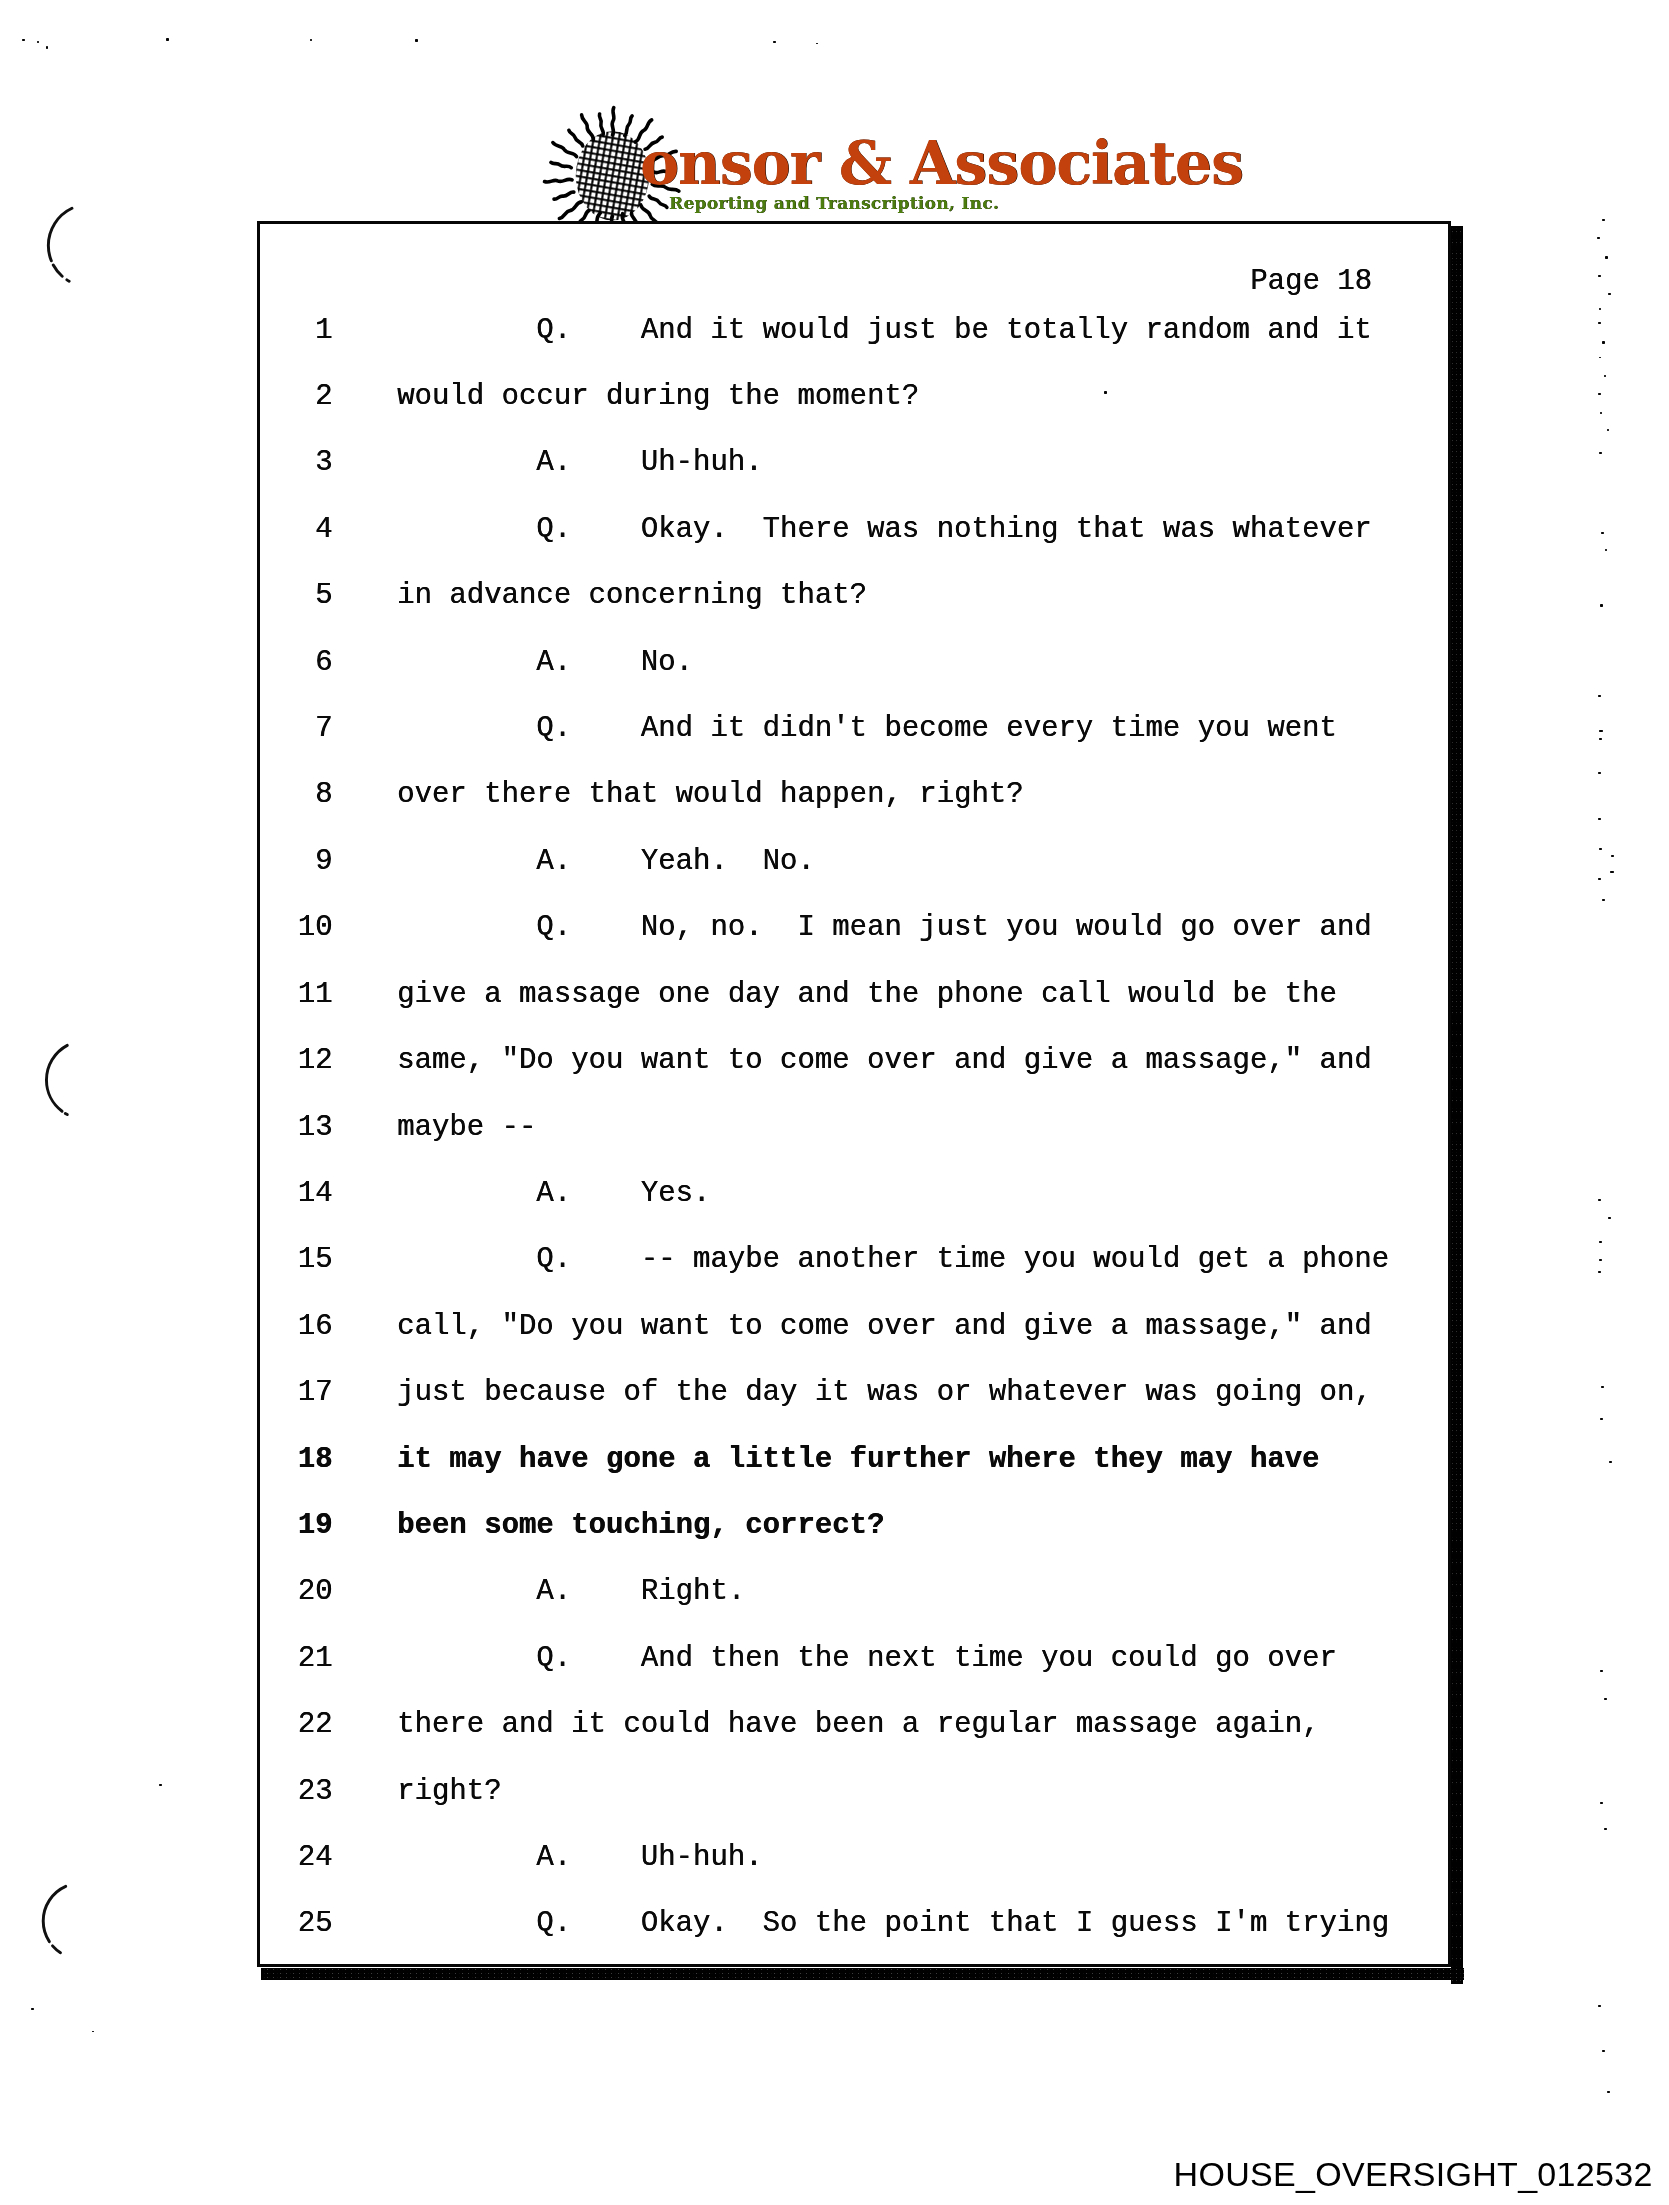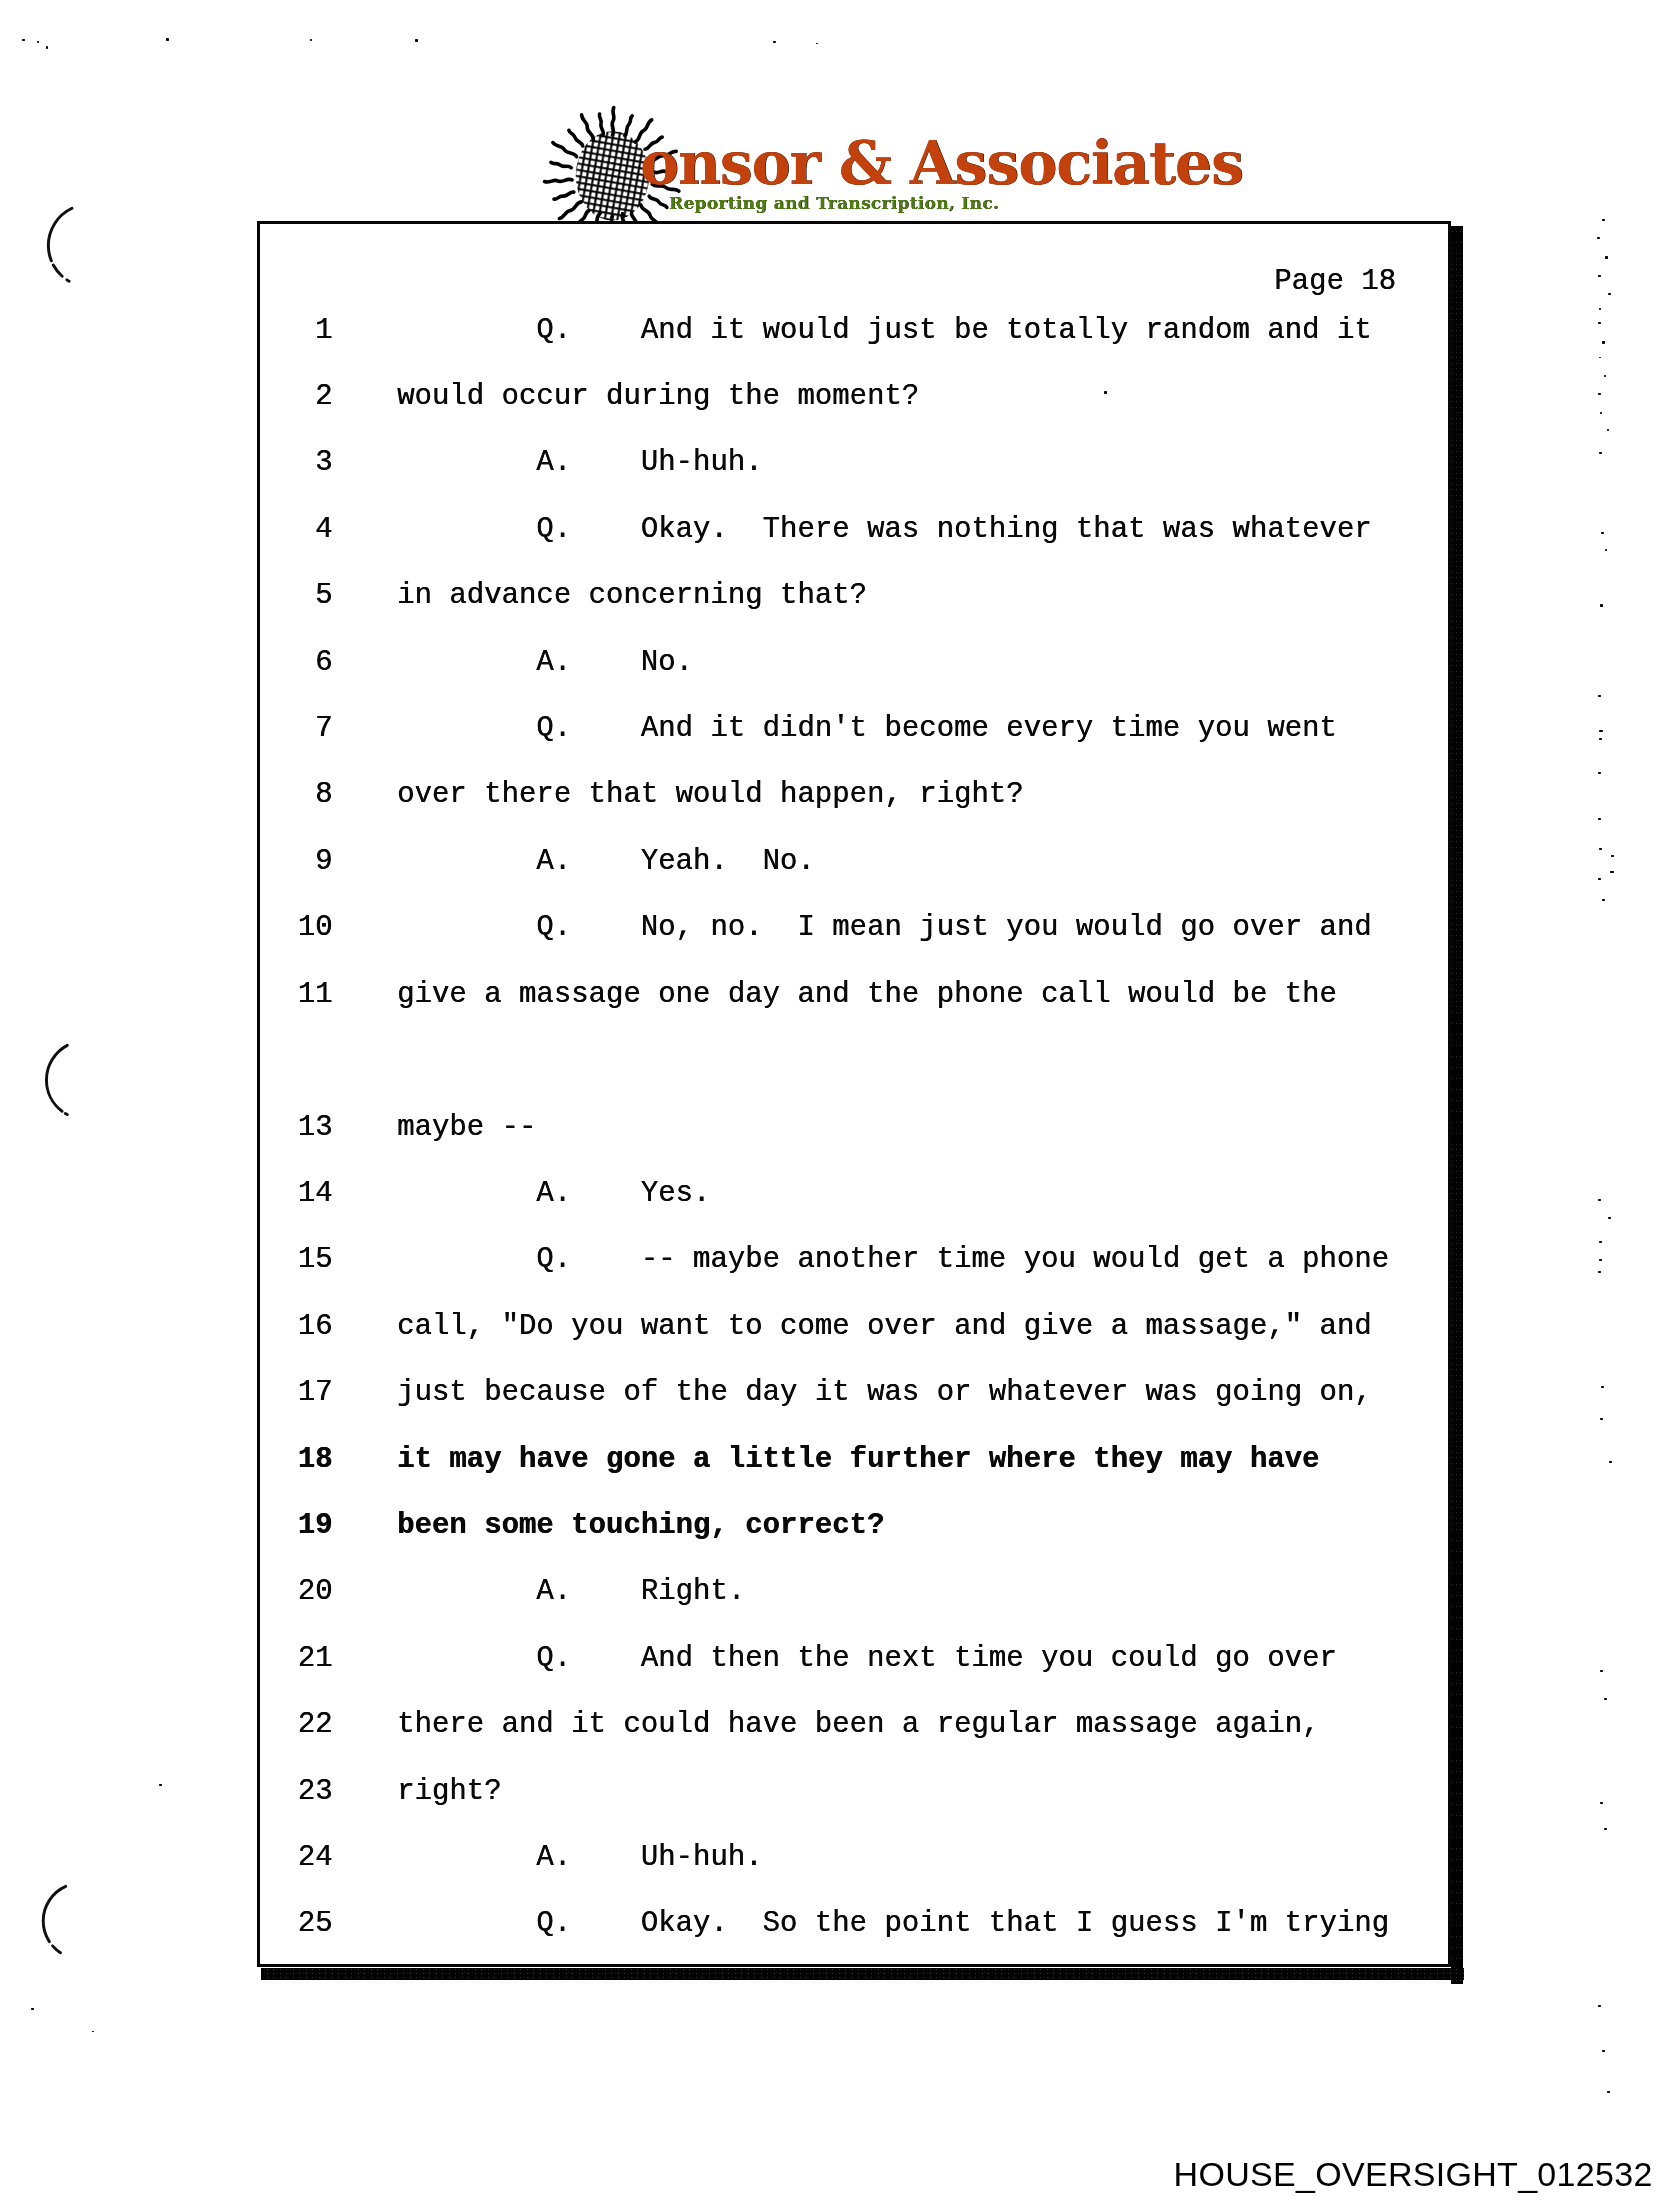--- a/index.html
+++ b/index.html
@@ -23,21 +23,21 @@
     font-family:"DejaVu Serif","Liberation Serif",serif;
     font-weight:700;font-size:17px;line-height:1;letter-spacing:0.3px;
     color:#4d7c0f;text-shadow:0.3px 0 0 #000;white-space:nowrap;
   }
   
   .frame{
     position:absolute;left:257px;top:221px;width:1194px;height:1746px;
     box-sizing:border-box;border:3.9px solid #060606;background:#fff;
   }
   .page-label{
-    position:absolute;top:43px;right:52px;
+    position:absolute;top:43px;right:76px;
     font-size:29px;line-height:1;white-space:pre;
     text-shadow:0.3px 0 0 #000;
   }
   .lines{position:absolute;left:0;top:0;right:0;bottom:0;}
   .line{position:absolute;left:0;right:0;height:39px;}
   .line .num{
     position:absolute;left:27.5px;width:45px;text-align:right;
     font-size:29px;line-height:1;text-shadow:0.3px 0 0 #000;
   }
   .line .txt{
@@ -165,20 +165,24 @@
           <span class="num">9</span>
           <span class="txt">        A.    Yeah.  No.</span>
         </div>
         <div class="line" style="top: 689px;">
           <span class="num">10</span>
           <span class="txt">        Q.    No, no.  I mean just you would go over and</span>
         </div>
         <div class="line" style="top: 756px;">
           <span class="num">11</span>
           <span class="txt">give a massage one day and the phone call would be the</span>
+        </div>
+        <div class="line" style="top: 822px;">
+          <span class="num">12</span>
+          <span class="txt">same, "Do you want to come over and give a massage," and</span>
         </div>
         <div class="line" style="top: 889px;">
           <span class="num">13</span>
           <span class="txt">maybe --</span>
         </div>
         <div class="line" style="top: 955px;">
           <span class="num">14</span>
           <span class="txt">        A.    Yes.</span>
         </div>
         <div class="line" style="top: 1021px;">

